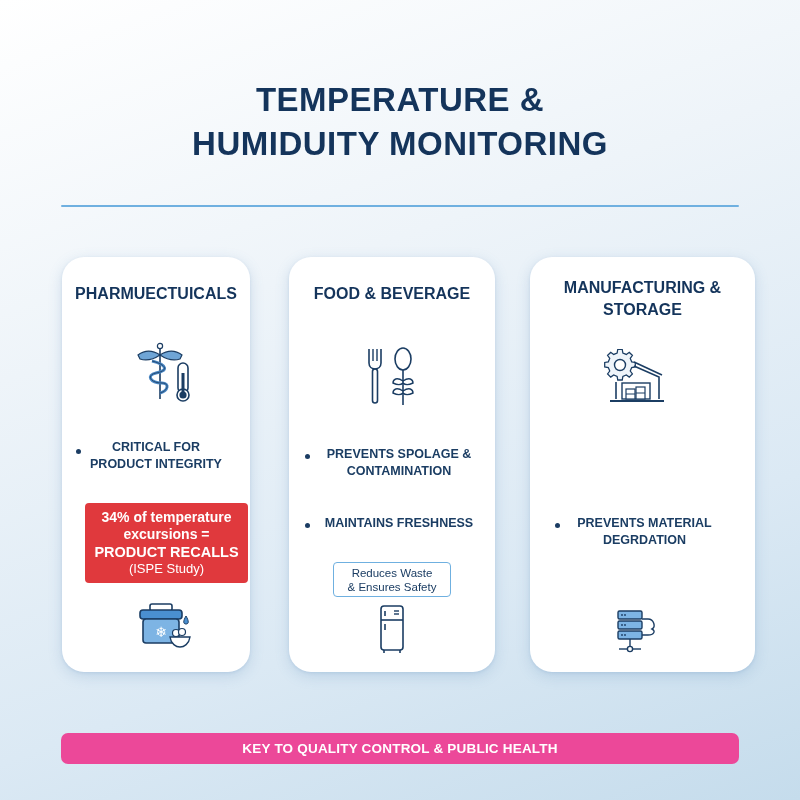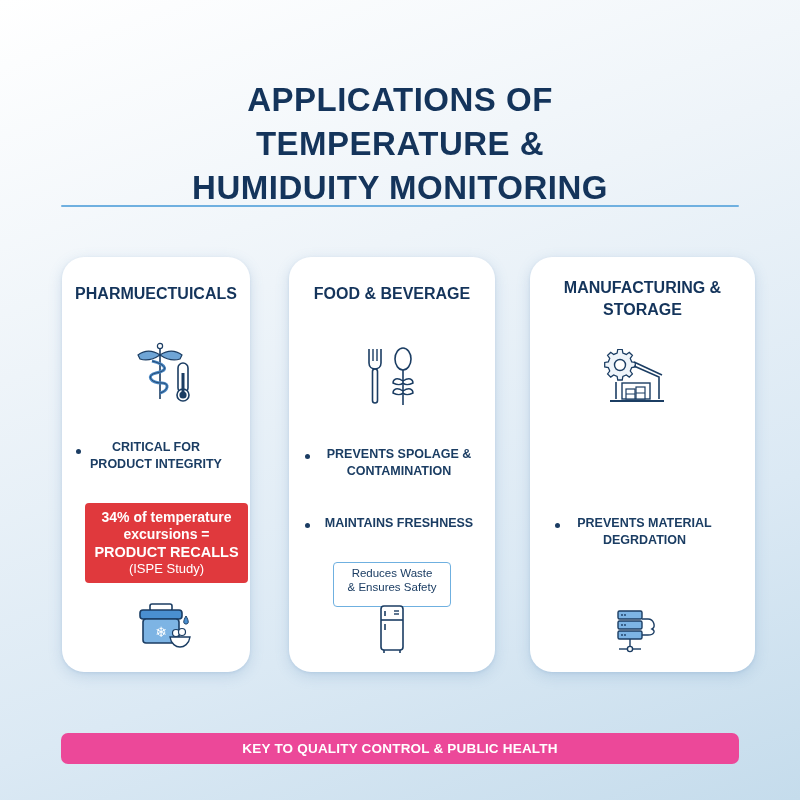--- a/index.html
+++ b/index.html
@@ -47,36 +47,35 @@
     .red-box {
       position: absolute; left: 23px; top: 246px; width: 163px; height: 80px;
       background: #e0393d; border-radius: 4px; color: #fff; text-align: center;
       padding-top: 6px;
     }
     .red-box .l1 { font-weight: 700; font-size: 14px; line-height: 17px; }
     .red-box .l2 { font-weight: 700; font-size: 14px; line-height: 17px; }
     .red-box .l3 { font-weight: 700; font-size: 14.5px; line-height: 18px; }
     .red-box .l4 { font-size: 13px; line-height: 16px; }
     .outline-box {
-      position: absolute; left: 44px; top: 305px; width: 118px; height: 45px;
+      position: absolute; left: 44px; top: 305px; width: 118px; height: 35px;
       border: 1.5px solid #6fb0e0; border-radius: 4px; text-align: center;
       font-size: 11.5px; line-height: 14px; color: #1b3d63; padding-top: 3px;
     }
     .footer-bar {
       position: absolute; left: 61px; top: 733px; width: 678px; height: 31px;
       background: #ec4899; border-radius: 7px;
       color: #fff; font-weight: 700; font-size: 13.5px; line-height: 31px; text-align: center;
       letter-spacing: 0.2px;
     }
   </style>
 </head>
 <body>
 
 <div class="title">
-  <div>APPLICATIONS OF</div>
   <div>TEMPERATURE &amp;</div>
   <div>HUMIDUITY MONITORING</div>
 </div>
 
 <div class="divider"></div>
 
 <div class="card card-1">
   <div class="card-title" style="top:26px;">PHARMUECTUICALS</div>
 
   <div class="icon" style="left:70px; top:82px;">

